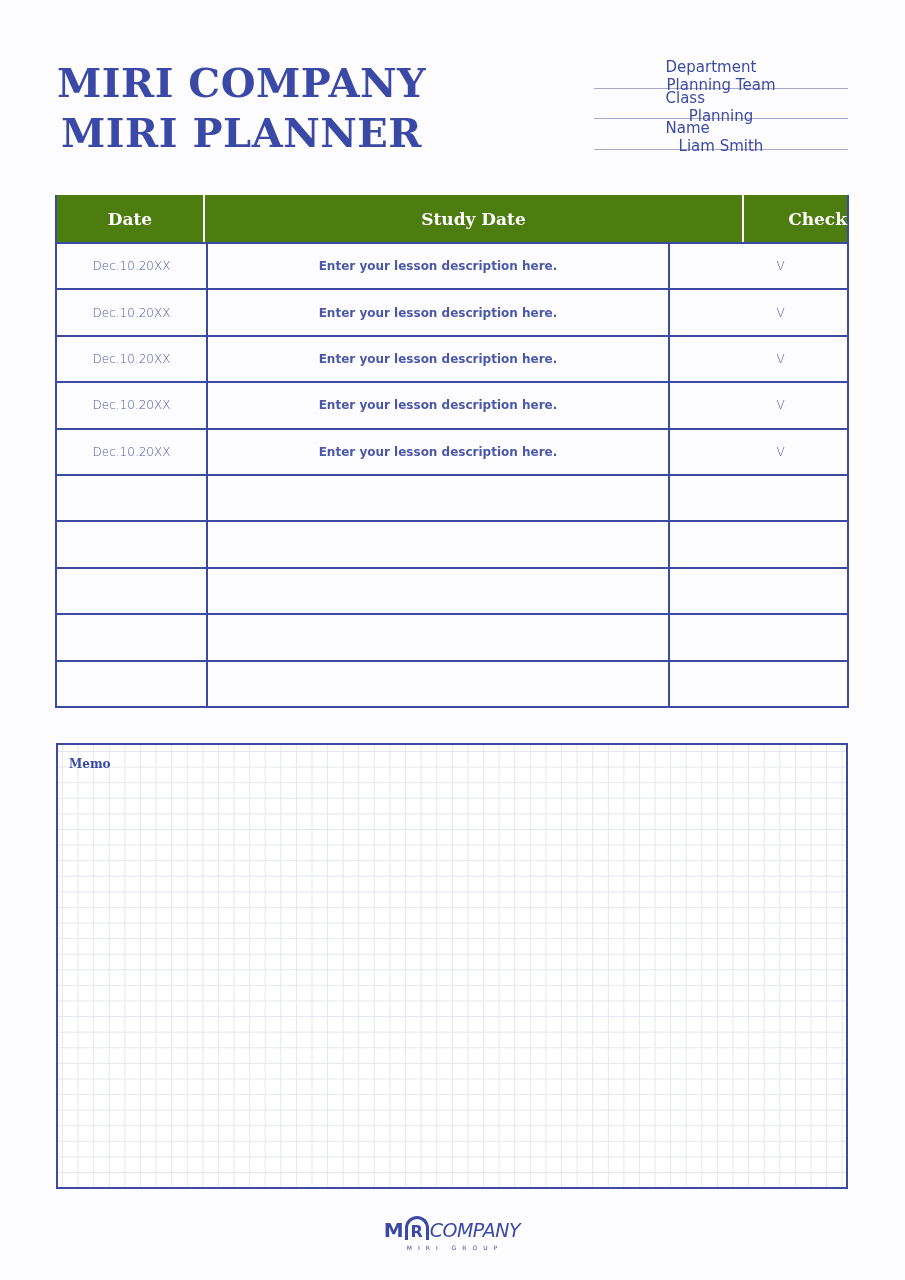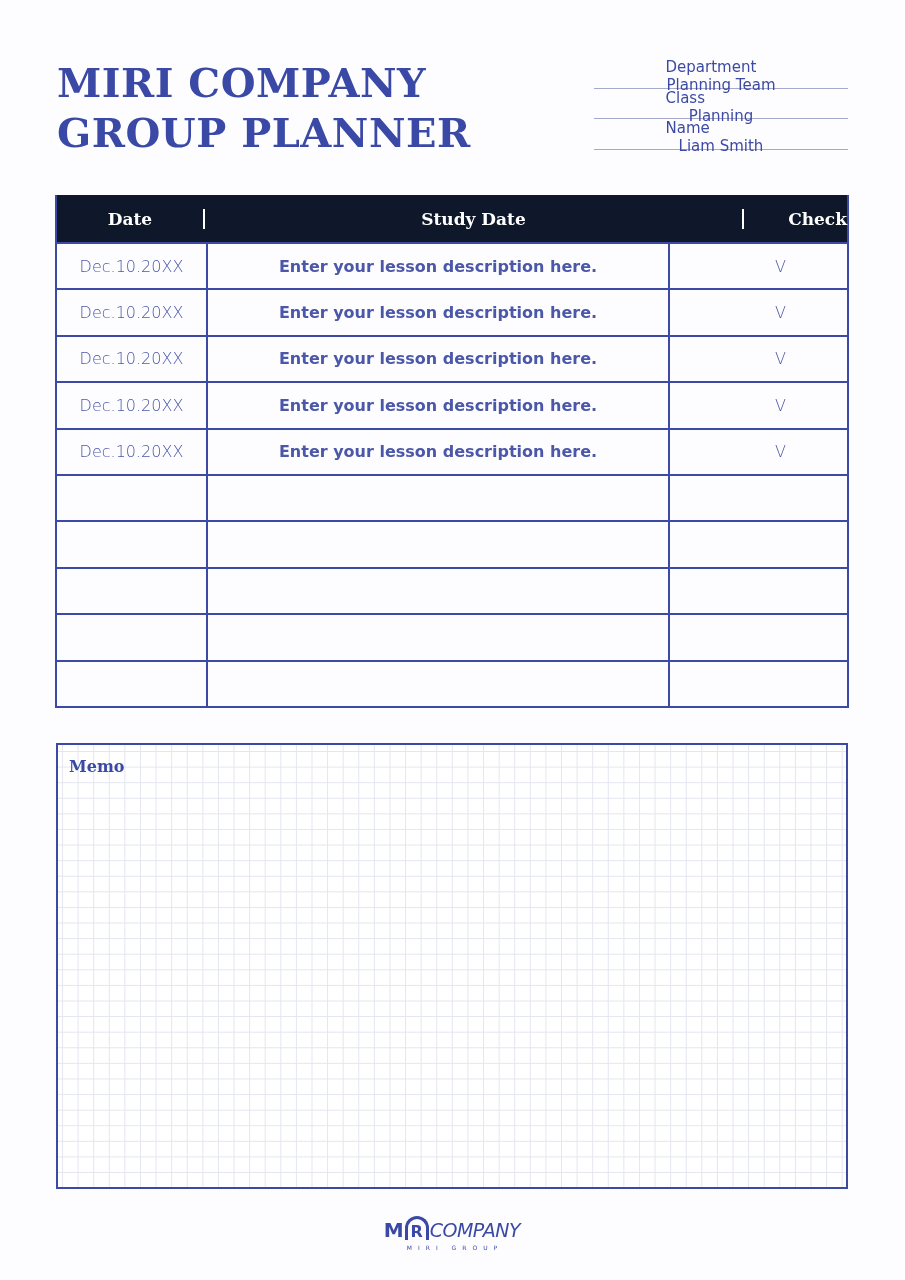--- a/index.html
+++ b/index.html
@@ -2,86 +2,86 @@
 <html><head>
 <meta charset="utf-8">
 <style>
   * { box-sizing: border-box; margin: 0; padding: 0; }
   html, body { width: 905px; height: 1280px; background: #fdfdff; }
   body { position: relative; font-family: "DejaVu Sans", sans-serif; color: #3d4aa3; overflow: hidden; }
 
   .title {
     position: absolute; left: 57px; top: 58px;
     font-family: "DejaVu Serif", serif; font-weight: bold;
-    font-size: 40px; line-height: 50px; color: #3a49a6; letter-spacing: 0.5px;
+    font-size: 40px; line-height: 50px; color: #3a49a6; letter-spacing: 0.5px; text-align: center;
   }
   .title div { white-space: nowrap; }
 
   .info {
     position: absolute; left: 594px; top: 58px; width: 254px;
     border-collapse: collapse;
   }
   .info-row { display: flex; height: 30.5px; align-items: center; border-bottom: 1.5px solid #a6a8cc; flex-direction: column; }
   .info-label { width: 117px; padding-left: 3px; font-size: 15px; color: #3d4aa3; }
   .info-value { font-size: 15px; color: #3d4aa3; }
 
   .plan {
     position: absolute; left: 55px; top: 195px; width: 794px;
     border: 2px solid #3c4aa4; border-top: none;
   }
-  .plan-head { display: flex; height: 47px; background: #0f172a; align-items: center; }
+  .plan-head { display: flex; height: 47px; background: #4d7c0f; }
   .plan-head div {
     font-family: "DejaVu Serif", serif; font-weight: bold; font-size: 17px;
     color: #ffffff; display: flex; align-items: center; justify-content: center;
   }
   .c-date { width: 151px; border-right: 2px solid #ffffff; }
   .c-plan { width: 551px; border-right: 2px solid #ffffff; }
   .c-check { flex: 1; padding-left: 44px; }
   .plan-row { display: flex; height: 46.4px; border-top: 2px solid #3c4aa4; }
   .plan-row .c-date, .plan-row .c-plan { border-right: 2px solid #3c4aa4; }
   .plan-row div {
     display: flex; align-items: center; justify-content: center;
-    font-size: 16px; color: #4b57a8; font-weight: 300;
+    font-size: 12px; color: #4b57a8; font-weight: 300;
   }
   .plan-row .c-date { width: 151px; }
   .plan-row .c-plan { width: 462px; font-weight: bold; }
 
   .memo {
     position: absolute; left: 56px; top: 743px; width: 792px; height: 446px;
     border: 2px solid #3c4aa4;
     background-color: #ffffff;
     background-image:
       linear-gradient(to right, #e4e6f0 1px, transparent 1px),
       linear-gradient(to bottom, #e4e6f0 1px, transparent 1px);
     background-size: 15.6px 15.6px;
     background-position: 4px 6px;
   }
   .memo-label {
     position: absolute; left: 11px; top: 12px;
-    font-family: "DejaVu Serif", serif; font-weight: bold; font-size: 16px; color: #3a49a6;
+    font-family: "DejaVu Serif", serif; font-weight: bold; font-size: 12px; color: #3a49a6;
   }
 
   .logo { position: absolute; left: 372px; top: 1214px; width: 160px; text-align: center; }
   .logo-main { display: flex; align-items: flex-end; justify-content: center; height: 26px; }
   .logo-m { font-family: "DejaVu Sans", sans-serif; font-weight: bold; font-size: 20px; color: #3a49a6; line-height: 20px; }
   .logo-arch {
     position: relative; width: 24px; height: 24px; margin: 0 1px;
     border: 3px solid #3a49a6; border-bottom: none; border-radius: 12px 12px 0 0;
     display: flex; align-items: flex-end; justify-content: center;
   }
   .logo-arch span { font-weight: bold; font-size: 16px; line-height: 16px; color: #3a49a6; font-family: "DejaVu Sans", sans-serif; }
   .logo-company { font-family: "DejaVu Sans", sans-serif; font-style: italic; font-size: 19px; color: #3a49a6; line-height: 20px; letter-spacing: -0.5px; }
   .logo-sub { font-size: 6px; letter-spacing: 6px; color: #3a49a6; margin-top: 4px; padding-left: 6px; }
 </style>
 </head>
 <body>
 
 <div class="title">
   <div>MIRI COMPANY</div>
-  <div>GROUP PLANNER</div>
+  <div>MIRI PLANNER</div>
 </div>
 
 <div class="info">
   <div class="info-row">
     <span class="info-label">Department</span>
     <span class="info-value">Planning Team</span>
   </div>
   <div class="info-row">
     <span class="info-label">Class</span>
     <span class="info-value">Planning</span>

